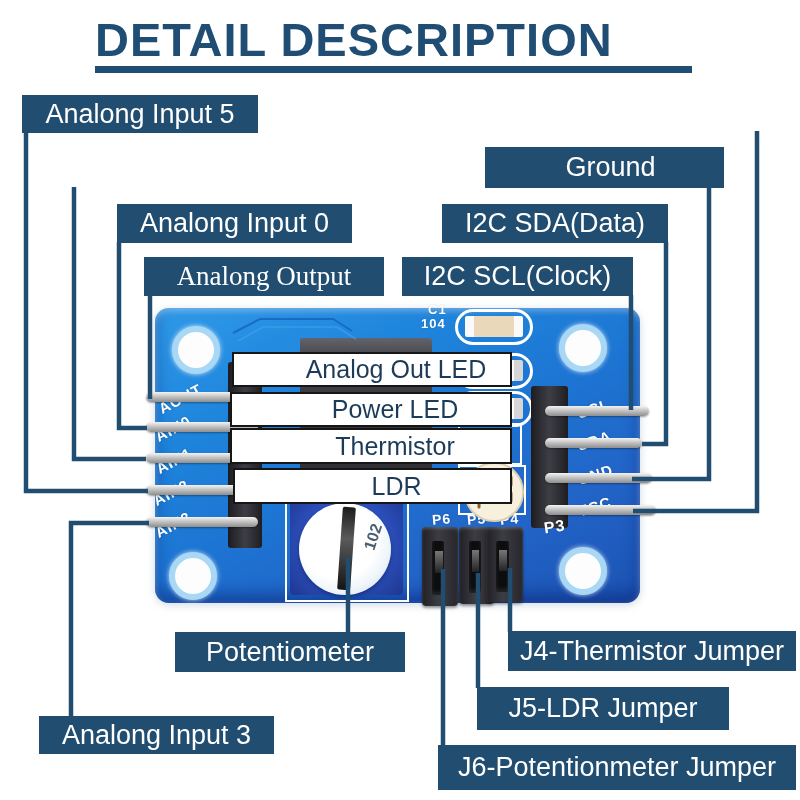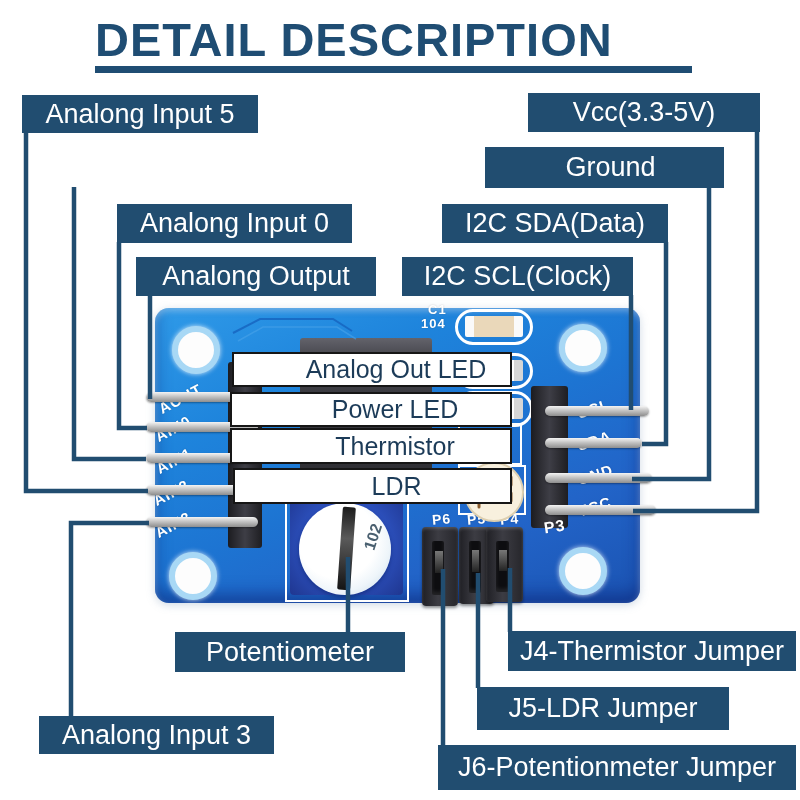--- a/index.html
+++ b/index.html
@@ -155,22 +155,21 @@
     <polyline points="443,569 443,746" fill="none" stroke="#214d70" stroke-width="4.5"></polyline>
   </svg>
 
   <div class="bb" style="left:232px;top:352px;width:228px;height:31px;">Analog Out LED</div>
   <div class="bb" style="left:230px;top:392px;width:230px;height:31px;">Power LED</div>
   <div class="bb" style="left:230px;top:428px;width:230px;height:32px;">Thermistor</div>
   <div class="bb" style="left:233px;top:468px;width:227px;height:32px;">LDR</div>
 
   <div class="co" style="left:22px;top:95px;width:236px;height:38px;">Analong Input 5</div>
   <div class="co" style="left:117px;top:204px;width:235px;height:39px;">Analong Input 0</div>
-  <div class="co" style="left:136px;top:257px;width:240px;height:39px;">Analong Output</div>
-  <div class="co" style="left:528px;top:93px;width:232px;height:39px;">Vcc(3.3-5V)</div>
+  <div class="co" style="left:144px;top:257px;width:240px;height:39px;font-family:Liberation Serif, serif;">Analong Output</div>
   <div class="co" style="left:485px;top:147px;width:227px;height:41px;padding-left:12px;">Ground</div>
   <div class="co" style="left:442px;top:204px;width:226px;height:39px;text-align:right;">I2C SDA(Data)</div>
   <div class="co" style="left:402px;top:257px;width:231px;height:39px;">I2C SCL(Clock)</div>
   <div class="co" style="left:175px;top:632px;width:230px;height:40px;">Potentiometer</div>
   <div class="co" style="left:508px;top:631px;width:288px;height:40px;">J4-Thermistor Jumper</div>
   <div class="co" style="left:477px;top:687px;width:252px;height:43px;">J5-LDR Jumper</div>
   <div class="co" style="left:438px;top:745px;width:358px;height:45px;">J6-Potentionmeter Jumper</div>
   <div class="co" style="left:23px;top:716px;width:235px;height:38px;margin-left:16px;">Analong Input 3</div>
 
 </div>

